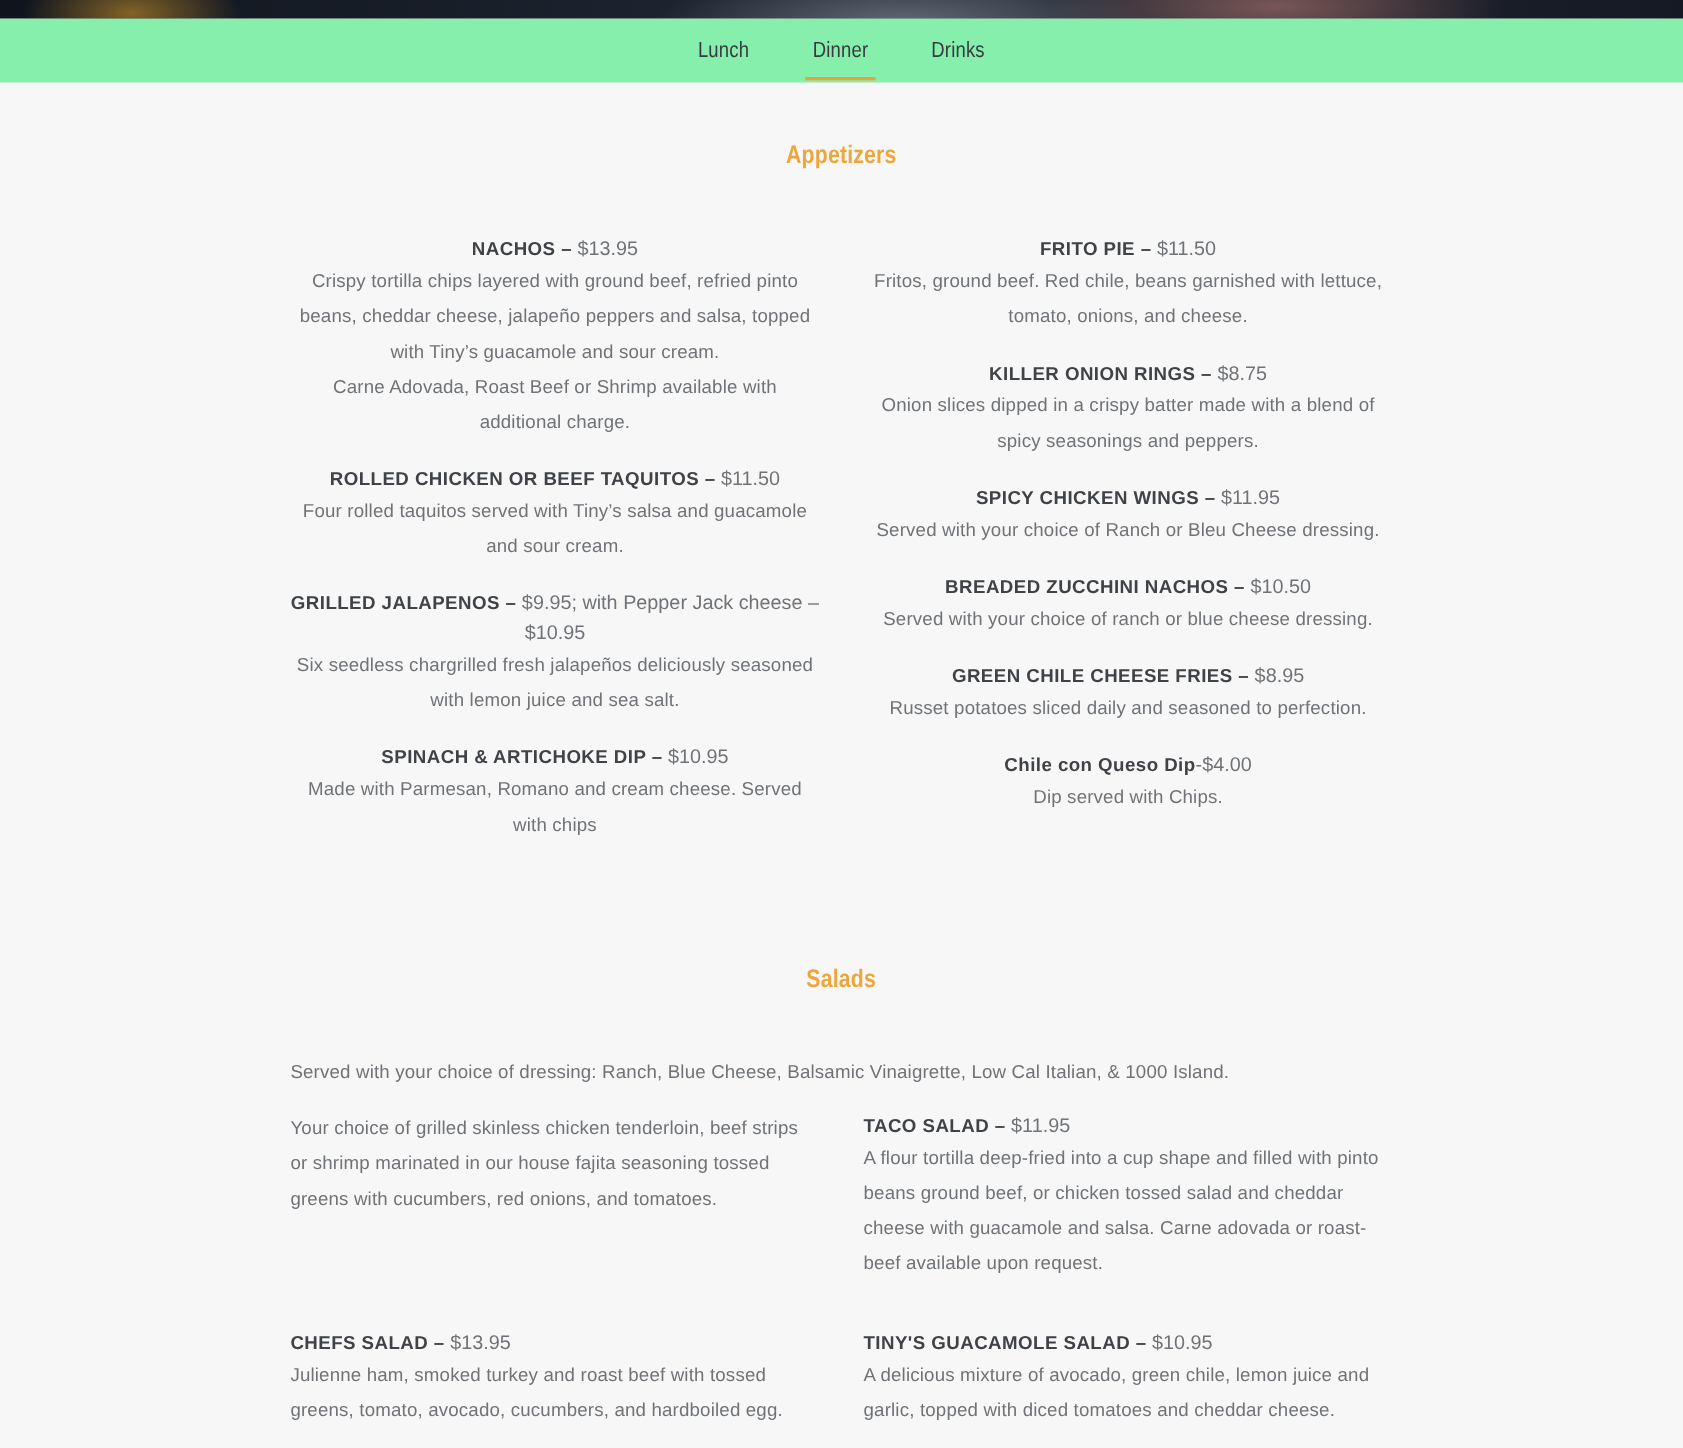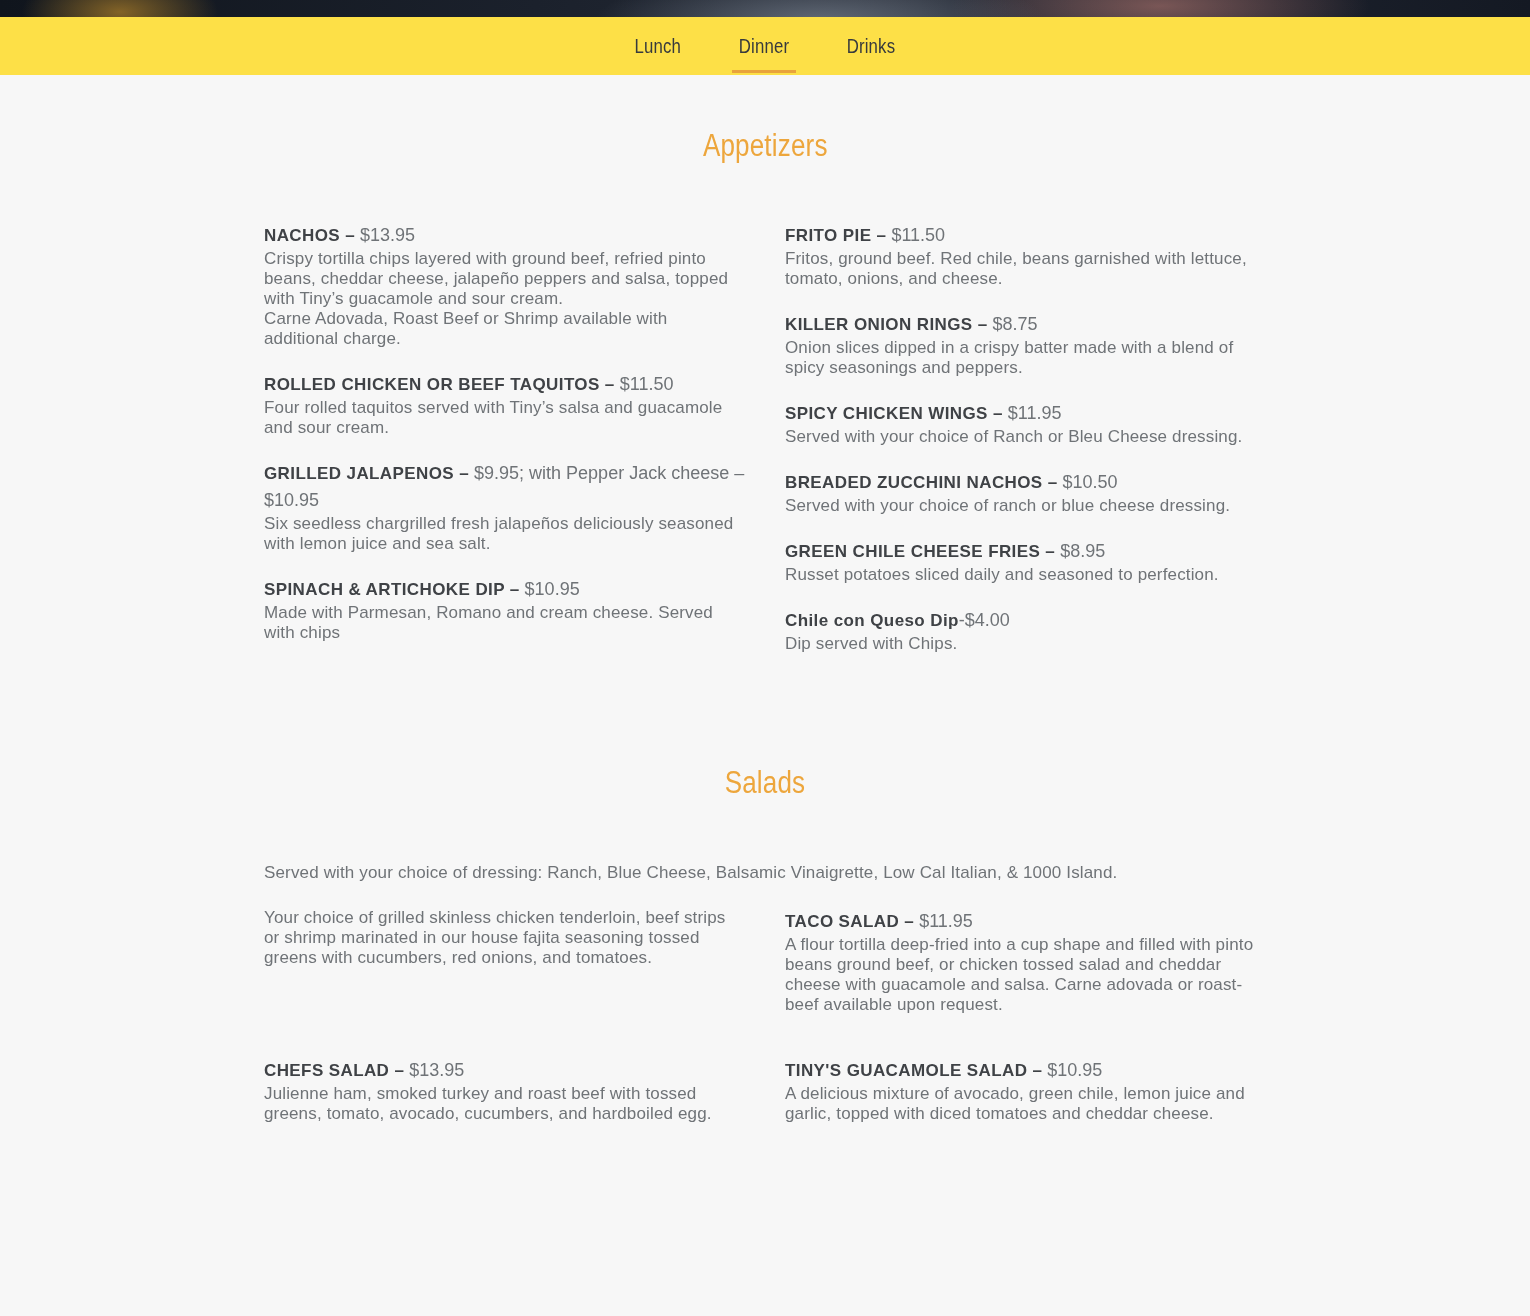--- a/index.html
+++ b/index.html
@@ -15,21 +15,21 @@
   .hero {
     height: 17px;
     background:
       radial-gradient(ellipse 140px 60px at 120px 12px, rgba(150,112,40,0.85), rgba(150,112,40,0) 70%),
       radial-gradient(ellipse 320px 70px at 820px 20px, rgba(128,138,152,0.65), rgba(128,138,152,0) 70%),
       radial-gradient(ellipse 300px 70px at 1160px 6px, rgba(196,128,118,0.55), rgba(196,128,118,0) 70%),
       linear-gradient(90deg, #10151d 0%, #1b212c 35%, #262b36 60%, #1a1f2a 85%, #141923 100%);
   }
   
   .nav {
-    background: #fde047;
+    background: #86efac;
     height: 58px;
     display: flex;
     justify-content: center;
     align-items: center;
     gap: 44px;
   }
   .tab {
     display: inline-block;
     font-size: 20px;
     color: #373a3d;
@@ -48,27 +48,27 @@
   }
   
   .content {
     width: 1002px;
     margin: 0 auto;
     padding-top: 52px;
   }
   h2.section-title {
     margin: 0 0 58px 0;
     text-align: center;
-    font-weight: 400;
-    font-size: 31px;
+    font-weight: 700;
+    font-size: 23px;
     color: #eda63c;
     line-height: 1.2;
   }
   .section + .section h2.section-title { margin-top: 88px; }
-  .cols { display: flex; gap: 40px; }
+  .cols { display: flex; gap: 40px; text-align: center; }
   .col { flex: 1 1 0; min-width: 0; }
   .grid2 {
     display: grid;
     grid-template-columns: 1fr 1fr;
     column-gap: 40px;
     row-gap: 42px;
     align-items: start;
   }
   .item { margin: 0 0 22px 0; }
   .grid2 .item { margin: 0; }
@@ -80,21 +80,21 @@
   }
   .item-name {
     font-weight: 700;
     color: #3f4246;
     letter-spacing: 0.4px;
   }
   .item-price { font-size: 18px; }
   .item-desc {
     margin: 0;
     font-size: 17px;
-    line-height: 20px;
+    line-height: 32px;
     letter-spacing: 0.15px;
     color: #6f7377;
     white-space: pre-line;
   }
   .section-note {
     margin: 0 0 22px 0;
     font-size: 17px;
     line-height: 27px;
     letter-spacing: 0.15px;
     color: #6f7377;

